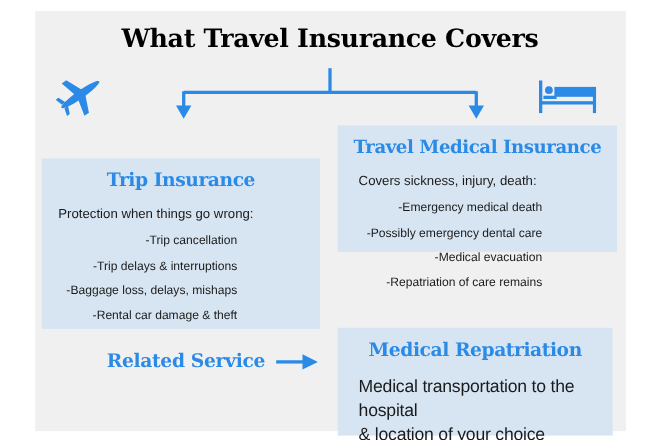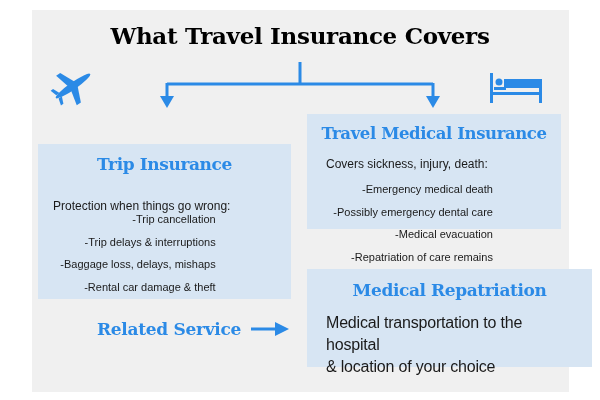--- a/index.html
+++ b/index.html
@@ -29,41 +29,41 @@
     .connector { position: absolute; left: 0; top: 0; width: 600px; height: 120px; }
     .icon-plane { position: absolute; left: 50px; top: 65px; width: 46px; height: 42px; }
     .icon-bed { position: absolute; left: 490px; top: 73px; width: 52px; height: 30px; }
 
     .box {
       position: absolute;
       background: #d7e5f3;
     }
     .box-trip { left: 38px; top: 114px; width: 253px; height: 155px; margin-top: 30px; }
     .box-med { left: 307px; top: 114px; width: 254px; height: 115px; }
-    .box-rep { left: 307px; top: 269px; width: 285px; height: 98px; }
+    .box-rep { left: 307px; top: 298px; width: 250px; height: 98px; }
 
     .box-title {
       position: absolute; left: 0; width: 100%;
       text-align: center;
       font-family: "DejaVu Serif", serif;
       font-weight: bold;
       color: #2b8ae6;
       font-size: 17px;
       letter-spacing: -0.4px;
     }
     .box-trip .box-title { top: 10px; }
     .box-med .box-title { top: 10px; font-size: 16.5px; }
     .box-rep .box-title { top: 11px; }
 
     .intro {
       position: absolute; left: 14px;
       font-family: "Liberation Sans", sans-serif;
       font-size: 12px; color: #1a1a1a;
     }
-    .box-trip .intro { top: 55px; left: 15px; }
+    .box-trip .intro { top: 43px; left: 15px; }
     .box-med .intro { top: 43px; left: 19px; }
 
     .list { position: absolute; margin: 0; padding: 0; list-style: none; }
     .box-trip .list { top: 67px; left: 15px; }
     .box-med .list { top: 67px; left: 19px; }
     .list li {
       font-family: "Liberation Sans", sans-serif;
       font-size: 11px; color: #1a1a1a;
       height: 22.5px; line-height: 16px;
       white-space: nowrap;

